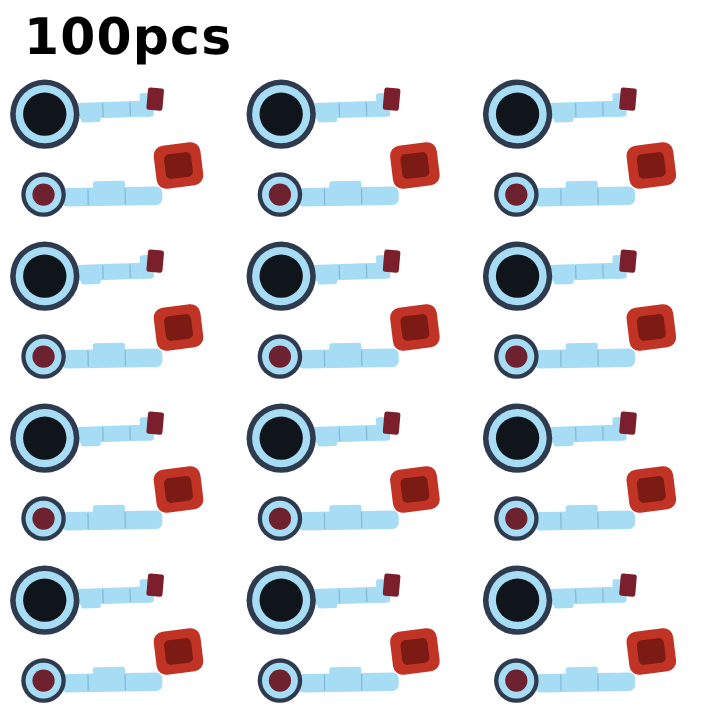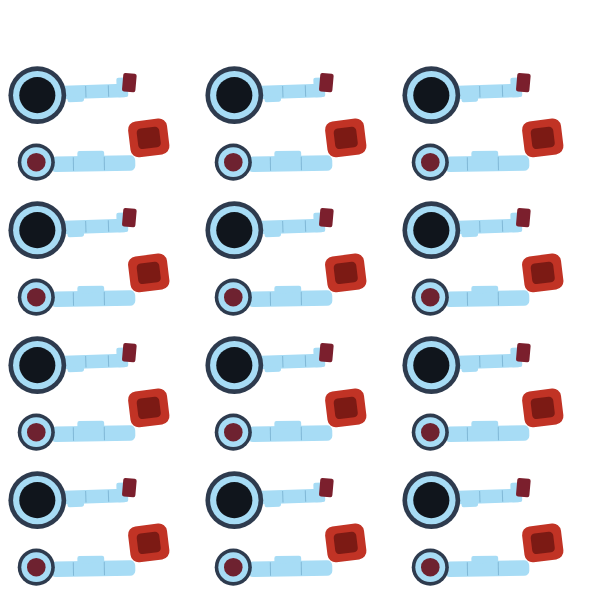--- a/index.html
+++ b/index.html
@@ -49,20 +49,21 @@
   .fill-maroon { fill: var(--maroon, #6e2230); }
   .fill-tab    { fill: var(--tab-maroon, #7b1f2d); }
   .fill-red    { fill: var(--red, #c13325); }
   .fill-dred   { fill: var(--dark-red-inner, #7c1a14); }
   .seam       { stroke: rgba(60,120,160,0.35); stroke-width: 1; }
 </style>
 </head>
 <body>
 
 <div class="page">
+  <div class="qty-label">100pcs</div>
 
   <div class="grid" id="grid">
   <svg viewBox="0 0 170 128" xmlns="http://www.w3.org/2000/svg">
 
     <g transform="rotate(-2 85 32)">
       <rect class="fill-blue" x="54" y="26" width="64" height="13" rx="3"></rect>
       <rect class="fill-blue" x="60" y="37" width="16" height="5" rx="2"></rect>
       <line class="seam" x1="78" y1="27" x2="78" y2="38"></line>
       <line class="seam" x1="100" y1="27" x2="100" y2="38"></line>
       <rect class="fill-blue" x="108" y="20" width="11" height="19" rx="2"></rect>

